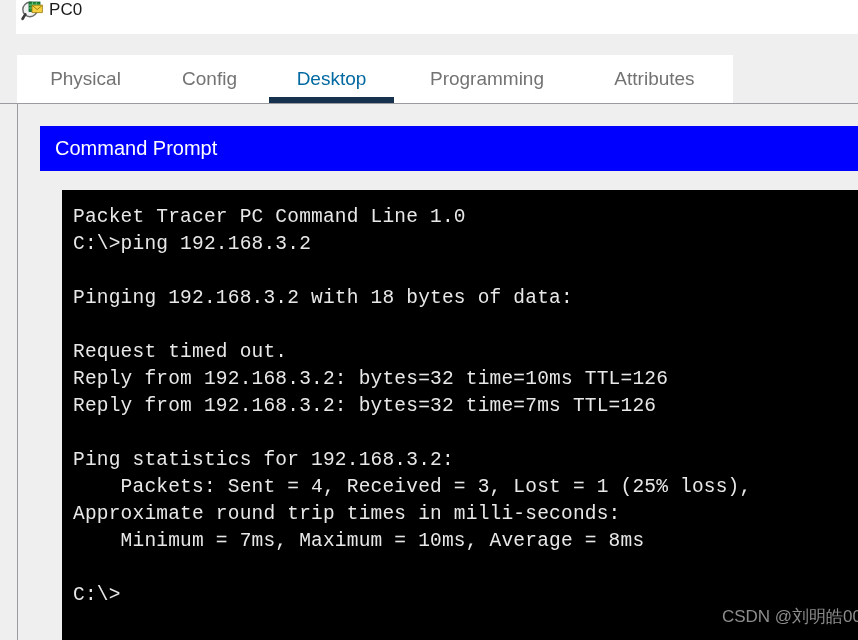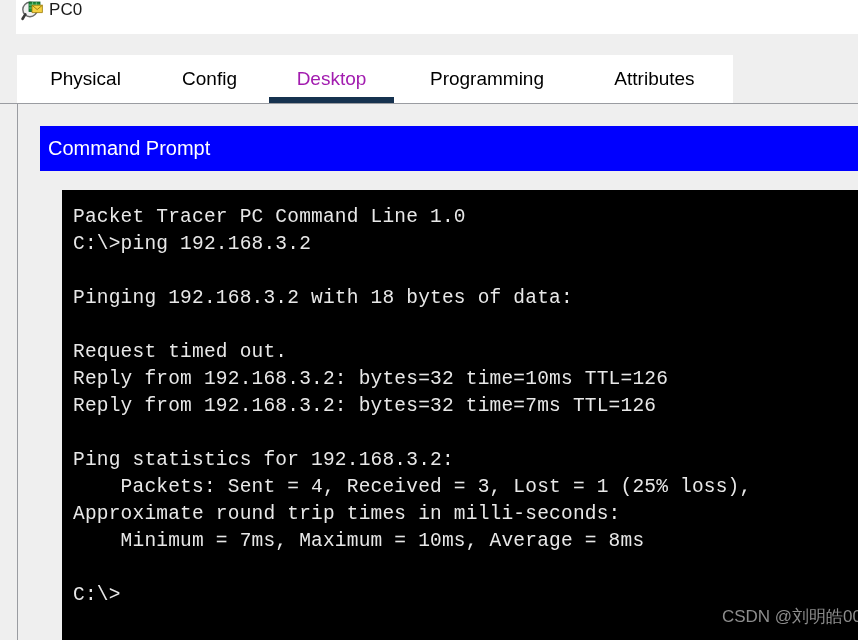--- a/index.html
+++ b/index.html
@@ -67,26 +67,26 @@
     display: flex;
     align-items: flex-start;
   }
   .tab {
     height: 48px;
     display: flex;
     align-items: center;
     justify-content: center;
     position: relative;
     font-size: 19px;
-    color: #000000;
+    color: #737373;
     box-sizing: border-box;
     cursor: default;
   }
   .tab.active {
-    color: #a21caf;
+    color: #0369a1;
   }
   .tab.active .tab-underline {
     position: absolute;
     left: 4px; right: 4px;
     bottom: 0;
     height: 6px;
     background: #16324f;
   }
   .tabline {
     position: absolute;
@@ -107,21 +107,21 @@
 
   
   .cmd-header {
     position: absolute;
     left: 40px; top: 126px;
     width: 818px; height: 45px;
     background: #0000ff;
     display: flex;
     align-items: center;
     box-sizing: border-box;
-    padding-left: 8px;
+    padding-left: 15px;
   }
   .cmd-header-text {
     color: #ffffff;
     font-size: 20px;
     font-family: "Liberation Sans", sans-serif;
   }
 
   
   .terminal {
     position: absolute;

